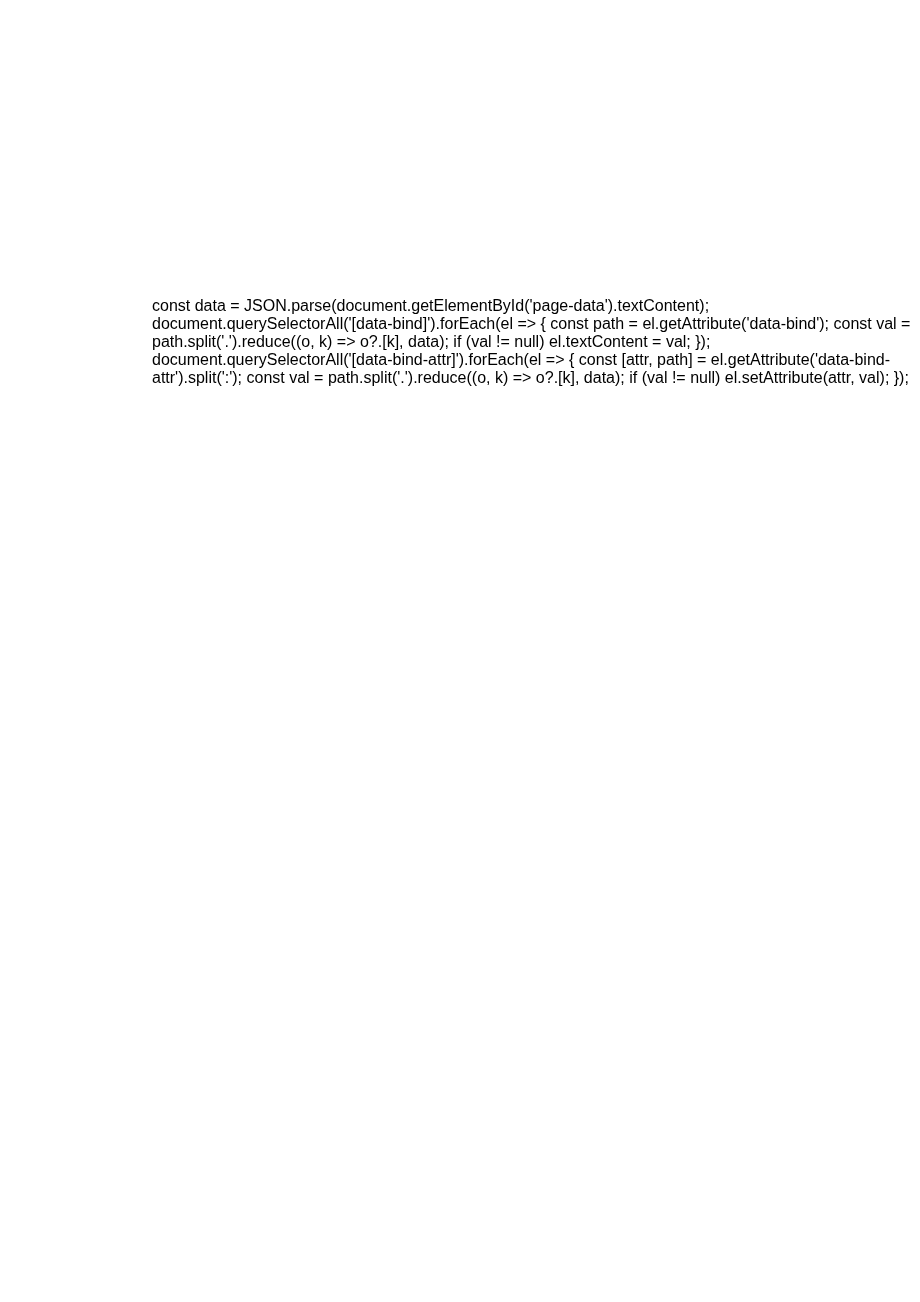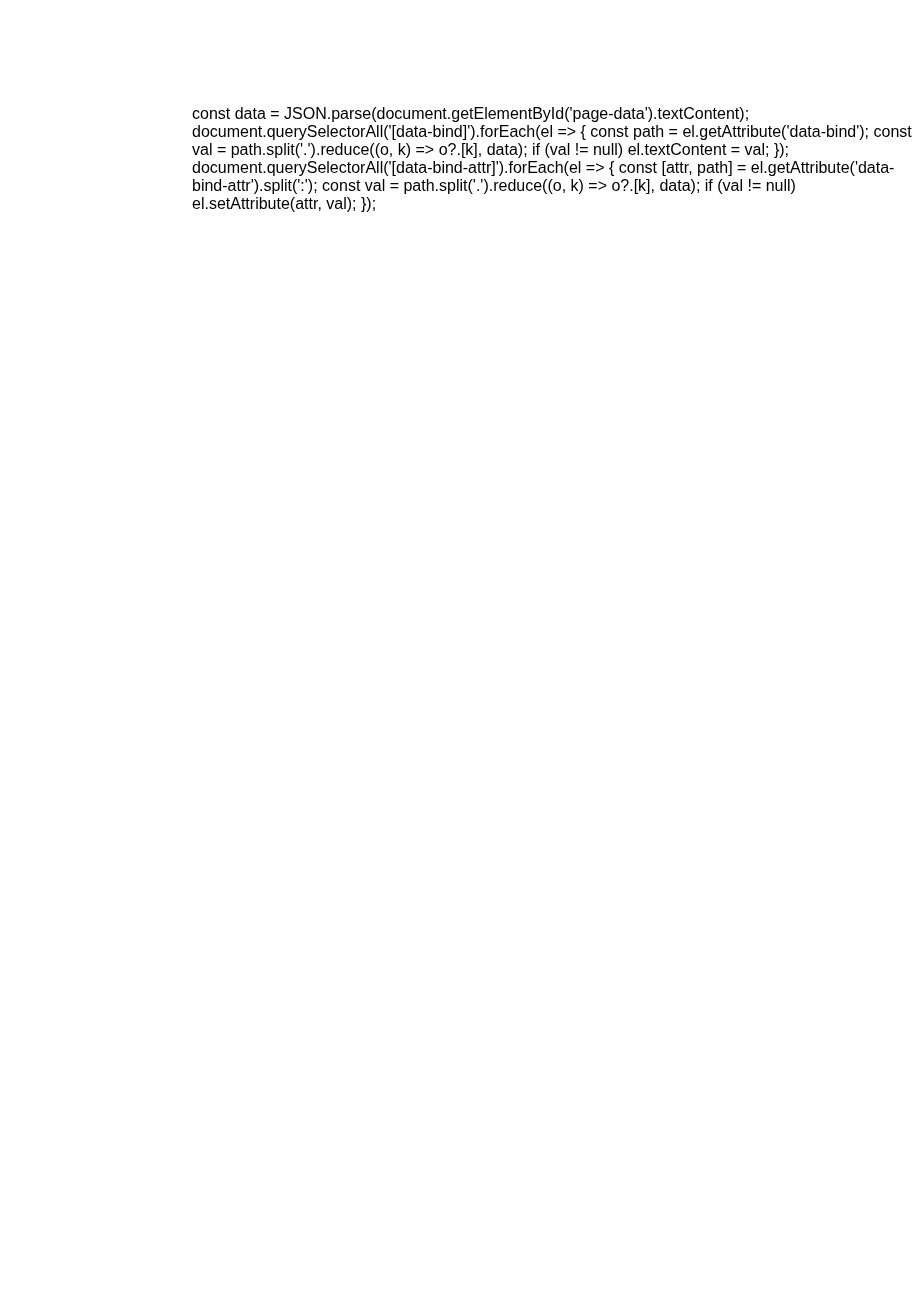--- a/index.html
+++ b/index.html
@@ -10,20 +10,21 @@
     body {
       width: 920px;
       height: 1302px;
       background: #ffffff;
       font-family: "Microsoft YaHei", "SimSun", sans-serif;
       padding-top: 105px;
       padding-left: 152px;
     }
     .list-container {
       display: flex;
+      flex-direction: column;
       gap: 0;
     }
     .list-item {
       display: flex;
       align-items: center;
       font-size: 16px;
       color: #000000;
       line-height: 24px;
       height: 24px;
     }

